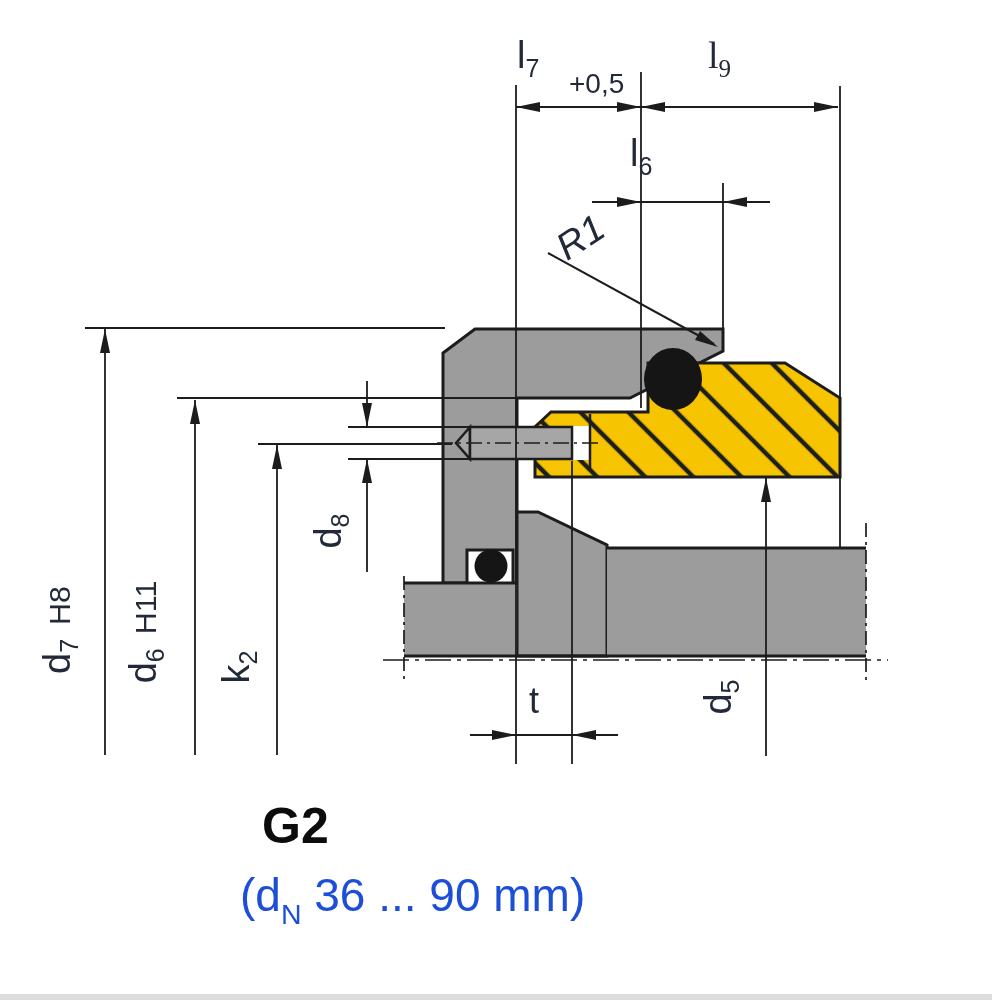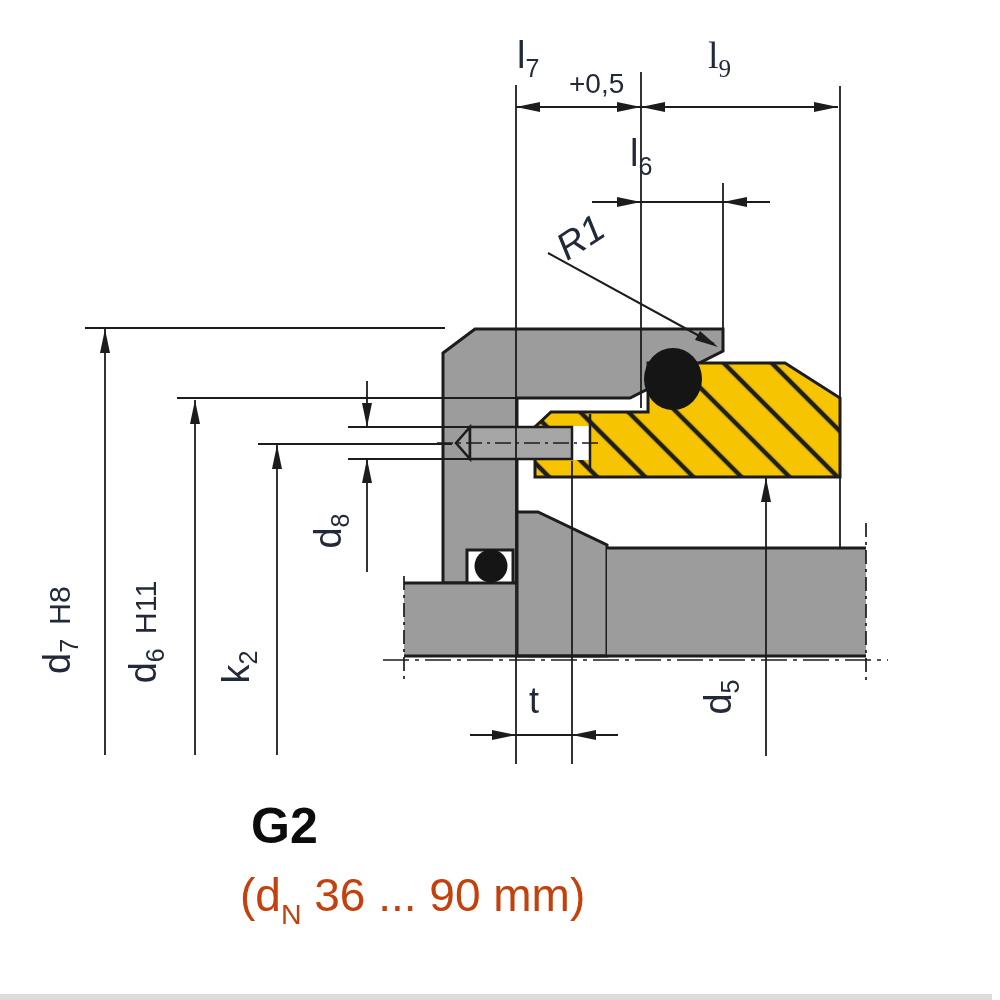--- a/index.html
+++ b/index.html
@@ -23,21 +23,21 @@
   .edge25{stroke:var(--line);stroke-width:2.5;fill:none;}
   .arrow{fill:var(--line);stroke:none;}
   .cline{stroke:var(--line);stroke-width:1.7;fill:none;}
   .label{position:absolute;color:var(--label);font-size:38px;line-height:1;white-space:nowrap;}
   .sub{font-size:0.66em;vertical-align:-0.35em;}
   .fit{font-size:0.8em;margin-left:14px;}
   .tol{font-size:28px;}
   .rot{transform:translate(-50%,-50%) rotate(-90deg);}
   .rot33{transform:rotate(-33deg);font-style:italic;}
   .caption-title{position:absolute;color:#0c0c0c;font-size:50px;font-weight:bold;line-height:1;}
-  .caption-sub{position:absolute;color:#c2410c;font-size:46px;line-height:1;white-space:nowrap;}
+  .caption-sub{position:absolute;color:#1d4ed8;font-size:46px;line-height:1;white-space:nowrap;}
   .csub{font-size:0.62em;vertical-align:-0.45em;}
   .bottom-strip{position:absolute;left:0;top:994px;width:1000px;height:6px;background:#dcdcdc;}
 </style>
 </head>
 <body>
 
 <div class="stage">
 
 <svg width="1000" height="1000" viewBox="0 0 1000 1000">
   <defs>
@@ -139,19 +139,19 @@
     <span>k</span><span class="sub">2</span>
   </div>
   <div class="label rot" style="left:331px;top:531px;">
     <span>d</span><span class="sub">8</span>
   </div>
   <div class="label rot" style="left:721px;top:697px;">
     <span>d</span><span class="sub">5</span>
   </div>
   <div class="label" style="left:529px;top:683px;font-size:36px;">t</div>
 
-  <div class="caption-title" style="left:251px;top:801px;">G2</div>
+  <div class="caption-title" style="left:262px;top:801px;">G2</div>
   <div class="caption-sub" style="left:240px;top:872px;">
     <span>(d</span><span class="csub">N</span><span> 36 ... 90 mm)</span>
   </div>
 
   <div class="bottom-strip"></div>
 </div>
 
 </body></html>

